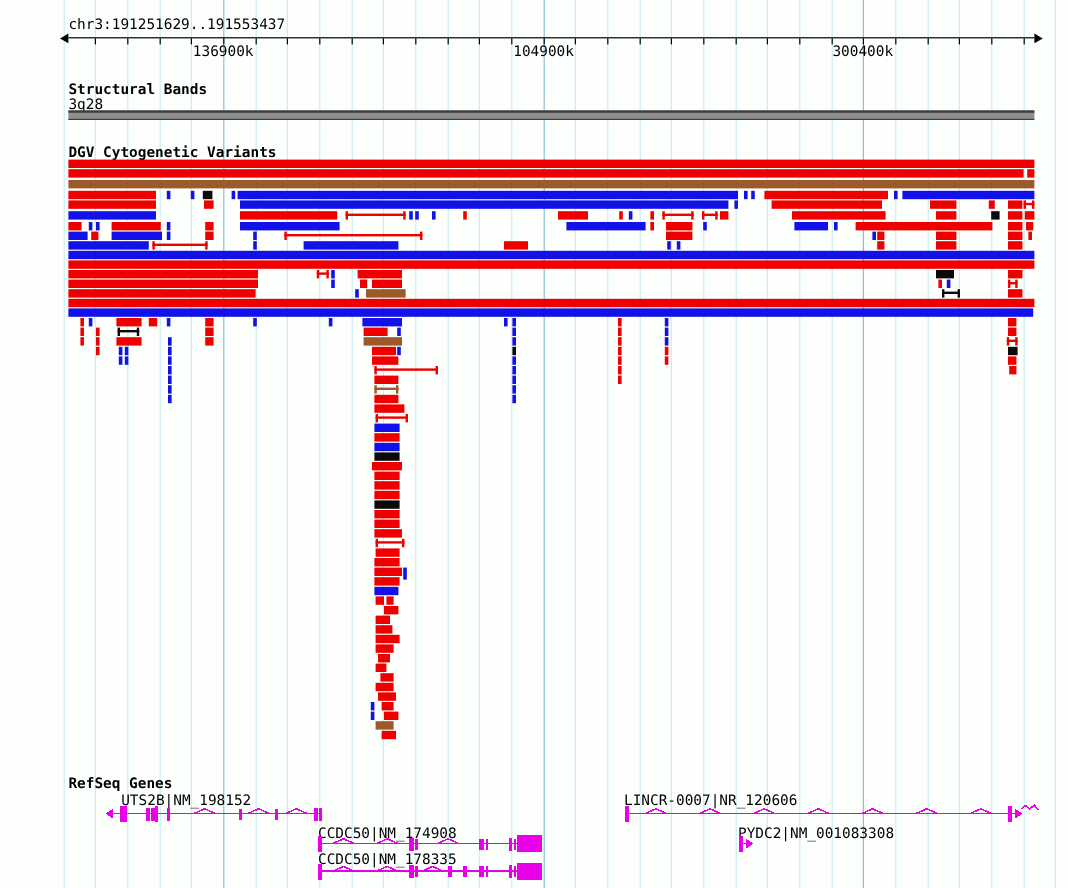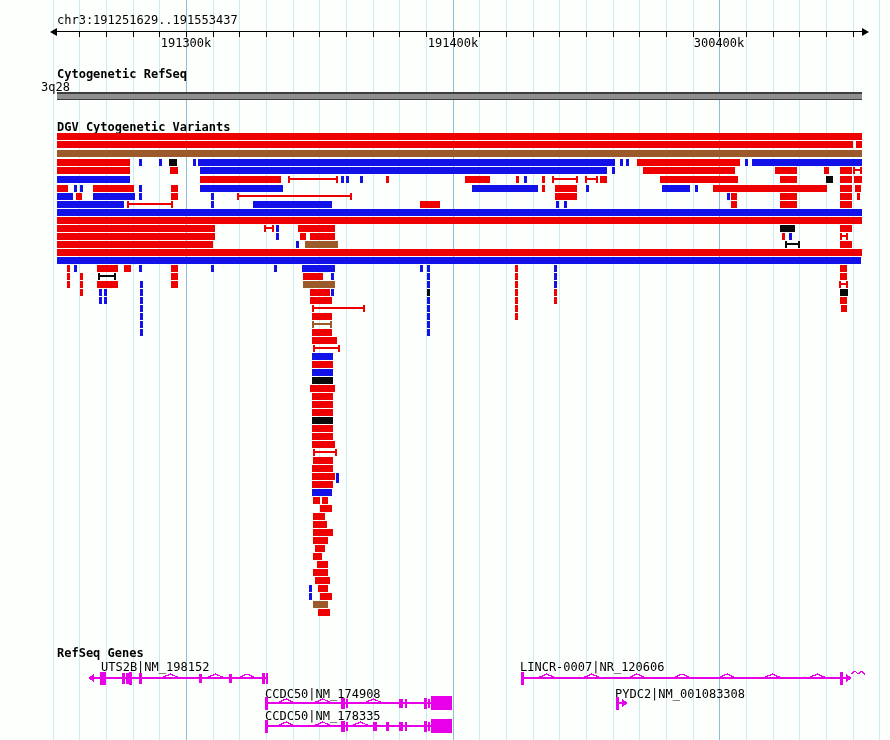--- a/index.html
+++ b/index.html
@@ -84,27 +84,27 @@
       <div style="position: absolute; left: 612.7px; top: 32px; width: 1px; height: 5px; background: rgb(0, 0, 0);"></div>
       <div style="position: absolute; left: 639.4px; top: 32px; width: 1px; height: 5px; background: rgb(0, 0, 0);"></div>
       <div style="position: absolute; left: 666.1px; top: 32px; width: 1px; height: 5px; background: rgb(0, 0, 0);"></div>
       <div style="position: absolute; left: 692.8px; top: 32px; width: 1px; height: 5px; background: rgb(0, 0, 0);"></div>
       <div style="position: absolute; left: 719.4px; top: 32px; width: 1px; height: 5px; background: rgb(0, 0, 0);"></div>
       <div style="position: absolute; left: 746.1px; top: 32px; width: 1px; height: 5px; background: rgb(0, 0, 0);"></div>
       <div style="position: absolute; left: 772.8px; top: 32px; width: 1px; height: 5px; background: rgb(0, 0, 0);"></div>
       <div style="position: absolute; left: 799.4px; top: 32px; width: 1px; height: 5px; background: rgb(0, 0, 0);"></div>
       <div style="position: absolute; left: 826.1px; top: 32px; width: 1px; height: 5px; background: rgb(0, 0, 0);"></div>
       <div style="position: absolute; left: 852.8px; top: 32px; width: 1px; height: 5px; background: rgb(0, 0, 0);"></div>
-      <div style="position: absolute; left: 158px; top: 37px; width: 56px; text-align: center; font-size: 12px; line-height: 12px; white-space: nowrap;">191300k</div>
-      <div style="position: absolute; left: 425px; top: 37px; width: 56px; text-align: center; font-size: 12px; line-height: 12px; white-space: nowrap;">191400k</div>
+      <div style="position: absolute; left: 158px; top: 37px; width: 56px; text-align: center; font-size: 12px; line-height: 12px; white-space: nowrap;">136900k</div>
+      <div style="position: absolute; left: 425px; top: 37px; width: 56px; text-align: center; font-size: 12px; line-height: 12px; white-space: nowrap;">104900k</div>
       <div style="position: absolute; left: 691px; top: 37px; width: 56px; text-align: center; font-size: 12px; line-height: 12px; white-space: nowrap;">300400k</div>
     </div>
 
-  <div class="txt hd" style="left:57px;top:68px;">Cytogenetic RefSeq</div>
-  <div class="txt" style="left:41px;top:81px;">3q28</div>
+  <div class="txt hd" style="left:57px;top:68px;">Structural Bands</div>
+  <div class="txt" style="left:57px;top:81px;">3q28</div>
   <div class="band"></div>
 
   <div class="txt hd" style="left:57px;top:121px;">DGV Cytogenetic Variants</div>
   <div class="lay" id="dgv-layer">
       <div style="position: absolute; left: 57px; top: 133px; width: 805px; height: 7px; background: rgb(238, 0, 0);"></div>
       <div style="position: absolute; left: 57px; top: 141px; width: 796px; height: 7px; background: rgb(238, 0, 0);"></div>
       <div style="position: absolute; left: 856px; top: 141px; width: 6px; height: 7px; background: rgb(238, 0, 0);"></div>
       <div style="position: absolute; left: 57px; top: 150px; width: 805px; height: 7px; background: rgb(156, 90, 43);"></div>
       <div style="position: absolute; left: 57px; top: 159px; width: 73px; height: 7px; background: rgb(238, 0, 0);"></div>
       <div style="position: absolute; left: 139px; top: 159px; width: 3px; height: 7px; background: rgb(17, 17, 232);"></div>

